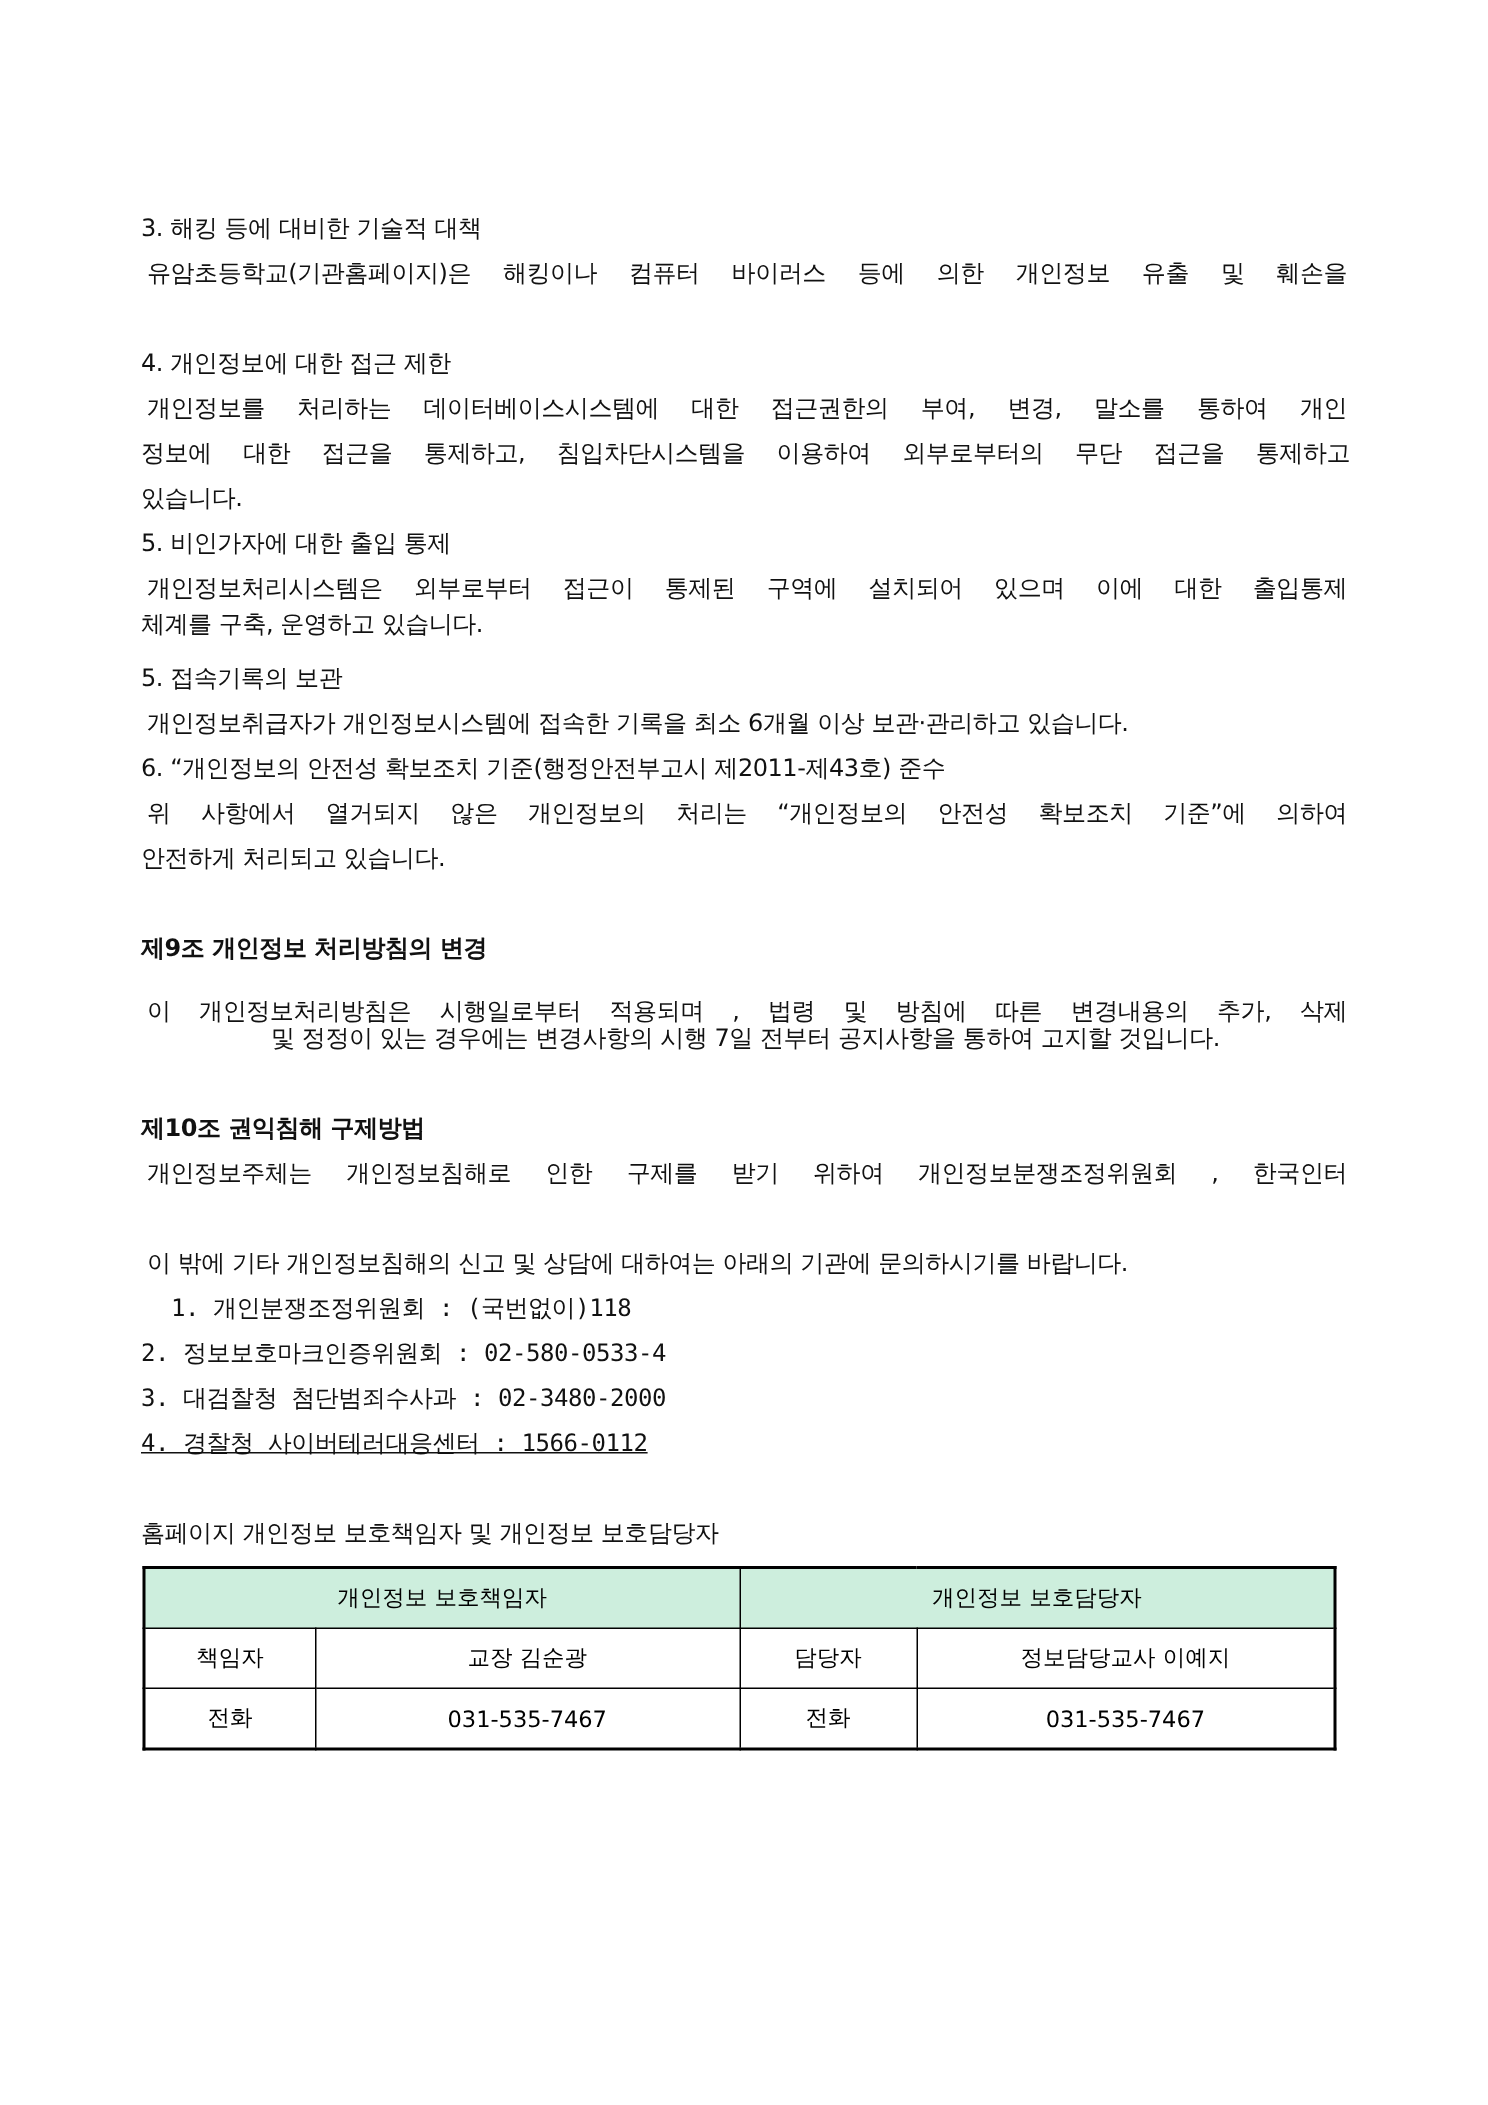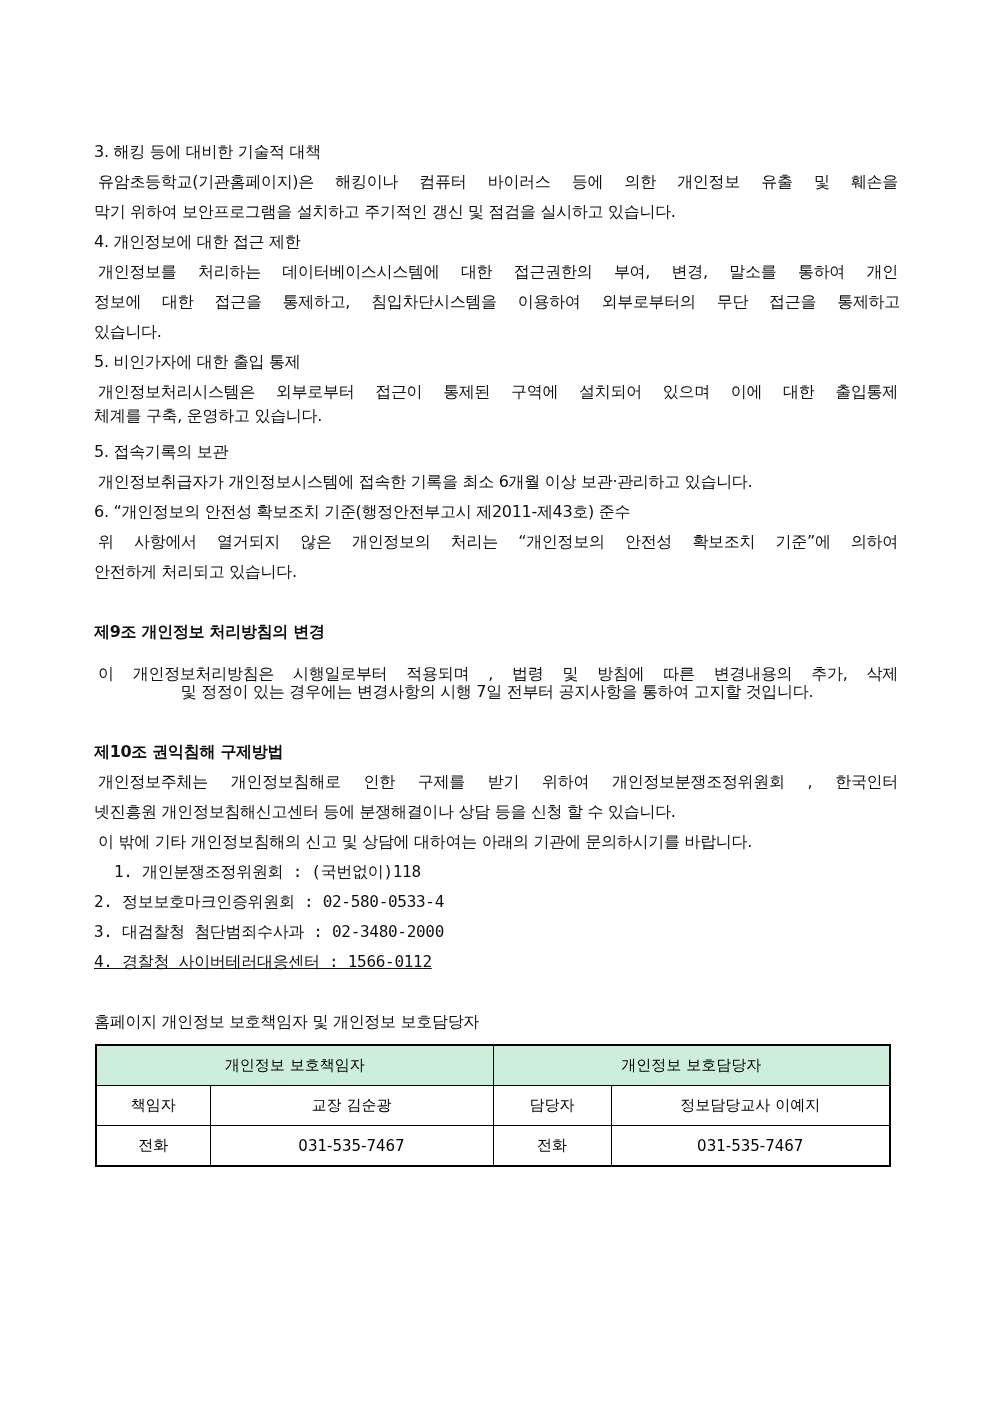--- a/index.html
+++ b/index.html
@@ -29,21 +29,20 @@
     table.contacts th { background: #cdeedd; height: 39px; }
     table.contacts td { height: 39px; }
   </style>
 </head>
 <body>
 
 <div class="page">
 
   <div class="line" style="top:137px;">3. 해킹 등에 대비한 기술적 대책</div>
   <div class="line indent just" style="top:167px;width:800px;">유암초등학교(기관홈페이지)은 해킹이나 컴퓨터 바이러스 등에 의한 개인정보 유출 및 훼손을</div>
-  <div class="line" style="top:197px;">막기 위하여 보안프로그램을 설치하고 주기적인 갱신 및 점검을 실시하고 있습니다.</div>
 
   <div class="line" style="top:227px;">4. 개인정보에 대한 접근 제한</div>
   <div class="line indent just" style="top:257px;width:800px;">개인정보를 처리하는 데이터베이스시스템에 대한 접근권한의 부여, 변경, 말소를 통하여 개인</div>
   <div class="line just" style="top:287px;">정보에 대한 접근을 통제하고, 침입차단시스템을 이용하여 외부로부터의 무단 접근을 통제하고</div>
   <div class="line" style="top:317px;">있습니다.</div>
 
   <div class="line" style="top:347px;">5. 비인가자에 대한 출입 통제</div>
   <div class="line indent just" style="top:377px;width:800px;">개인정보처리시스템은 외부로부터 접근이 통제된 구역에 설치되어 있으며 이에 대한 출입통제</div>
   <div class="line" style="top:401px;">체계를 구축, 운영하고 있습니다.</div>
 
@@ -53,21 +52,20 @@
   <div class="line" style="top:497px;">6. “개인정보의 안전성 확보조치 기준(행정안전부고시 제2011-제43호) 준수</div>
   <div class="line indent just" style="top:527px;width:800px;">위 사항에서 열거되지 않은 개인정보의 처리는 “개인정보의 안전성 확보조치 기준”에 의하여</div>
   <div class="line" style="top:557px;">안전하게 처리되고 있습니다.</div>
 
   <div class="line heading" style="top:617px;">제9조 개인정보 처리방침의 변경</div>
   <div class="line indent just" style="top:647px;width:800px;margin-top:12px;">이 개인정보처리방침은 시행일로부터 적용되며 , 법령 및 방침에 따른 변경내용의 추가, 삭제</div>
   <div class="line" style="top:677px;text-align:center;">및 정정이 있는 경우에는 변경사항의 시행 7일 전부터 공지사항을 통하여 고지할 것입니다.</div>
 
   <div class="line heading" style="top:737px;">제10조 권익침해 구제방법</div>
   <div class="line indent just" style="top:767px;width:800px;">개인정보주체는 개인정보침해로 인한 구제를 받기 위하여 개인정보분쟁조정위원회 , 한국인터</div>
-  <div class="line" style="top:797px;">넷진흥원 개인정보침해신고센터 등에 분쟁해결이나 상담 등을 신청 할 수 있습니다.</div>
   <div class="line indent" style="top:827px;">이 밖에 기타 개인정보침해의 신고 및 상담에 대하여는 아래의 기관에 문의하시기를 바랍니다.</div>
 
   <div class="line mono" style="top:857px;margin-left:20px;">1. 개인분쟁조정위원회 : (국번없이)118</div>
   <div class="line mono" style="top:887px;">2. 정보보호마크인증위원회 : 02-580-0533-4</div>
   <div class="line mono" style="top:917px;">3. 대검찰청 첨단범죄수사과 : 02-3480-2000</div>
   <div class="line mono" style="top:947px;text-decoration:underline;">4. 경찰청 사이버테러대응센터 : 1566-0112</div>
 
   <div class="line" style="top:1007px;">홈페이지 개인정보 보호책임자 및 개인정보 보호담당자</div>
 
   <table class="contacts">

